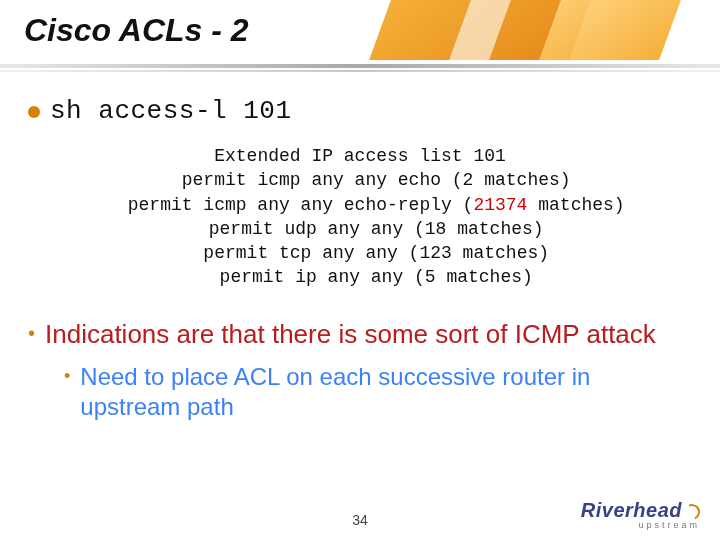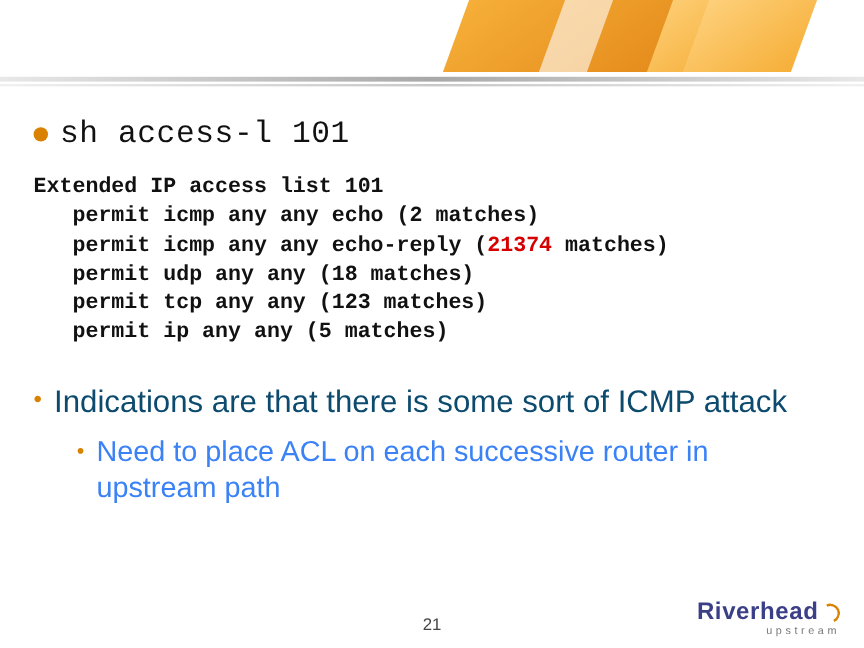--- a/index.html
+++ b/index.html
@@ -10,46 +10,47 @@
   .deco-top .bar2 { position: absolute; top: 0; left: 170px; width: 120px; height: 60px; background: linear-gradient(135deg,#ffd27a,#f5a623); transform: skewX(-20deg); opacity: 0.9; }
   .deco-top .bar3 { position: absolute; top: 0; left: 80px; width: 40px; height: 60px; background:#fff; transform: skewX(-20deg); opacity: 0.6; }
   .dividers { position: absolute; top: 64px; left: 0; right: 0; }
   .dividers .d1 { height: 4px; background: linear-gradient(90deg,#e8e8e8,#a8a8a8,#e8e8e8); }
   .dividers .d2 { margin-top: 2px; height: 2px; background: linear-gradient(90deg,#f0f0f0,#c8c8c8,#f0f0f0); }
   .title { position: absolute; top: 12px; left: 24px; font-size: 32px; font-weight: bold; font-style: italic; color: #111; }
   .content { position: absolute; top: 96px; left: 28px; right: 28px; }
   .bullet-l1 { display: flex; align-items: baseline; margin-bottom: 18px; }
   .bullet-dot { width: 12px; height: 12px; border-radius: 50%; background: #d98100; margin-right: 10px; margin-top: 10px; flex: 0 0 auto; }
   .cmd { font-family: "Courier New", monospace; font-size: 26px; color: #111; letter-spacing: 0.5px; }
-  .code-block { font-family: "Courier New", monospace; font-size: 18px; font-weight: bold; line-height: 1.35; white-space: pre; color: #111; margin-top: 14px; margin-bottom: 28px; }
+  .code-block { font-family: "Courier New", monospace; font-size: 18px; font-weight: normal; line-height: 1.35; white-space: pre; color: #111; margin-top: 14px; margin-bottom: 28px; text-align: center; }
   .highlight { color: #d60000; }
   .point-l1 { display: flex; align-items: flex-start; margin-top: 6px; }
   .point-l1 .dot { color: #d98100; font-size: 20px; margin-right: 10px; line-height: 30px; }
-  .point-l1 .txt { font-size: 26px; color: #0c4a6e; line-height: 1.25; }
+  .point-l1 .txt { font-size: 26px; color: #b91c1c; line-height: 1.25; }
   .point-l2 { display: flex; align-items: flex-start; margin-top: 12px; margin-left: 36px; }
   .point-l2 .dot { color: #d98100; font-size: 18px; margin-right: 10px; line-height: 28px; }
   .point-l2 .txt { font-size: 24px; color: #3b82f6; line-height: 1.25; }
   .footer { position: absolute; bottom: 12px; left: 24px; font-size: 10px; color: #444; }
   .pagenum { position: absolute; bottom: 12px; left: 50%; transform: translateX(-50%); font-size: 14px; color: #444; }
   .logo { position: absolute; bottom: 10px; right: 20px; text-align: right; }
-  .logo .name { font-weight: bold; font-size: 20px; color: #3b3f87; letter-spacing: 0.5px; }
+  .logo .name { font-style: italic; font-weight: bold; font-size: 20px; color: #3b3f87; letter-spacing: 0.5px; }
   .logo .sub { font-size: 9px; letter-spacing: 3px; color: #777; margin-top: -2px; }
   .logo .arc { display:inline-block; width:16px; height:16px; border:2px solid #d98100; border-bottom-color:transparent; border-left-color:transparent; border-radius:50%; transform: rotate(20deg); vertical-align: middle; margin-left:2px; }
 </style>
 </head>
 <body>
 
 <div class="slide">
 
   <div class="deco-top">
     <div class="bar1"></div>
       <div class="bar2"></div>
       <div class="bar3"></div>
   </div>
 
+  <div class="title">Cisco ACLs - 2</div>
 
   <div class="dividers">
     <div class="d1"></div>
       <div class="d2"></div>
   </div>
 
   <div class="content">
 
     <div class="bullet-l1">
       <div class="bullet-dot"></div>
@@ -68,19 +69,19 @@
       <div class="txt">Indications are that there is some sort of ICMP attack</div>
     </div>
 
     <div class="point-l2">
       <div class="dot">•</div>
       <div class="txt">Need to place ACL on each successive router in upstream path</div>
     </div>
 
   </div>
 
-  <div class="pagenum">21</div>
+  <div class="pagenum">34</div>
   <div class="logo">
     <div class="name"><span>Riverhead</span><span class="arc"></span></div>
     <div class="sub">upstream</div>
   </div>
 
 </div>
 
 </body></html>

